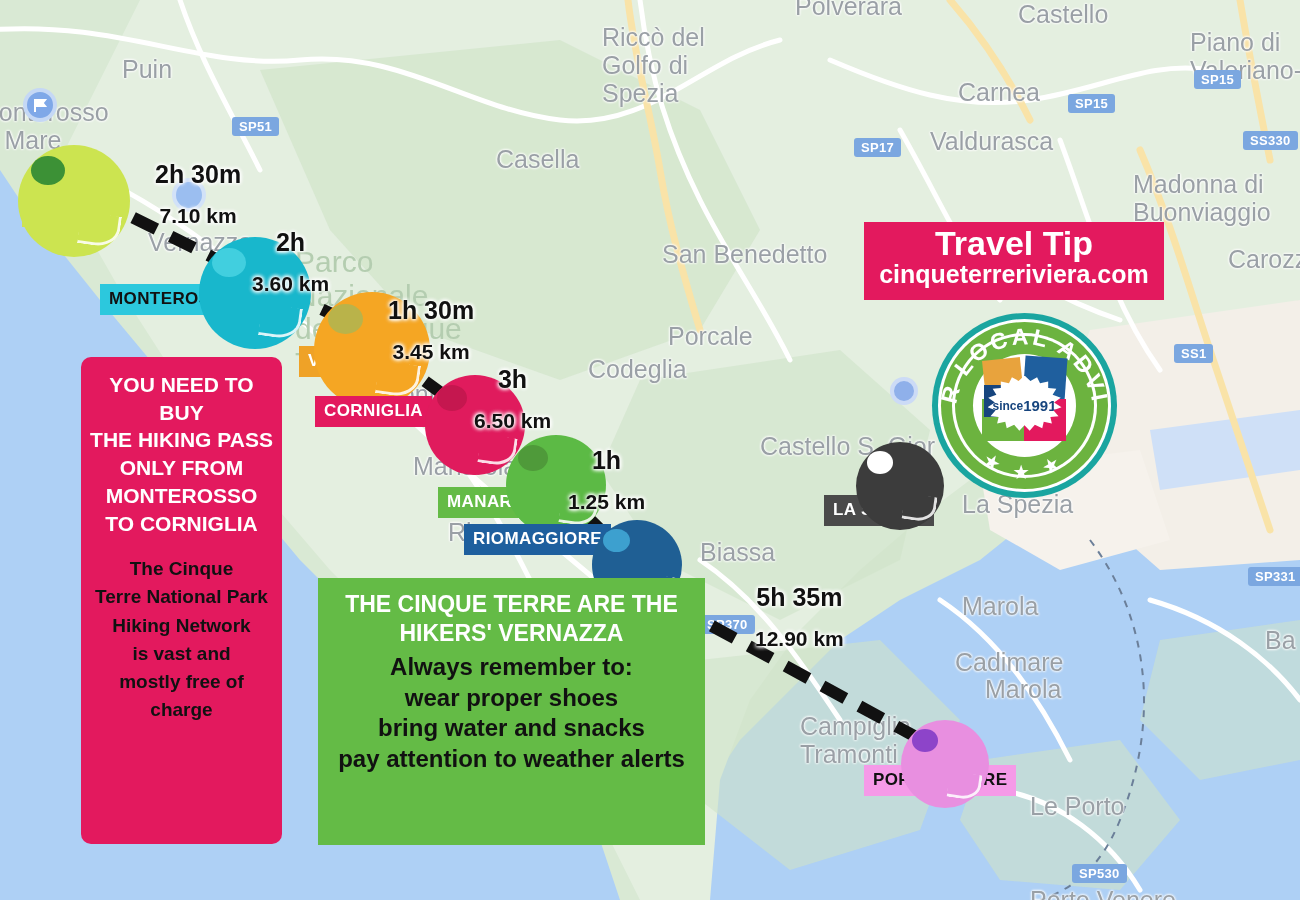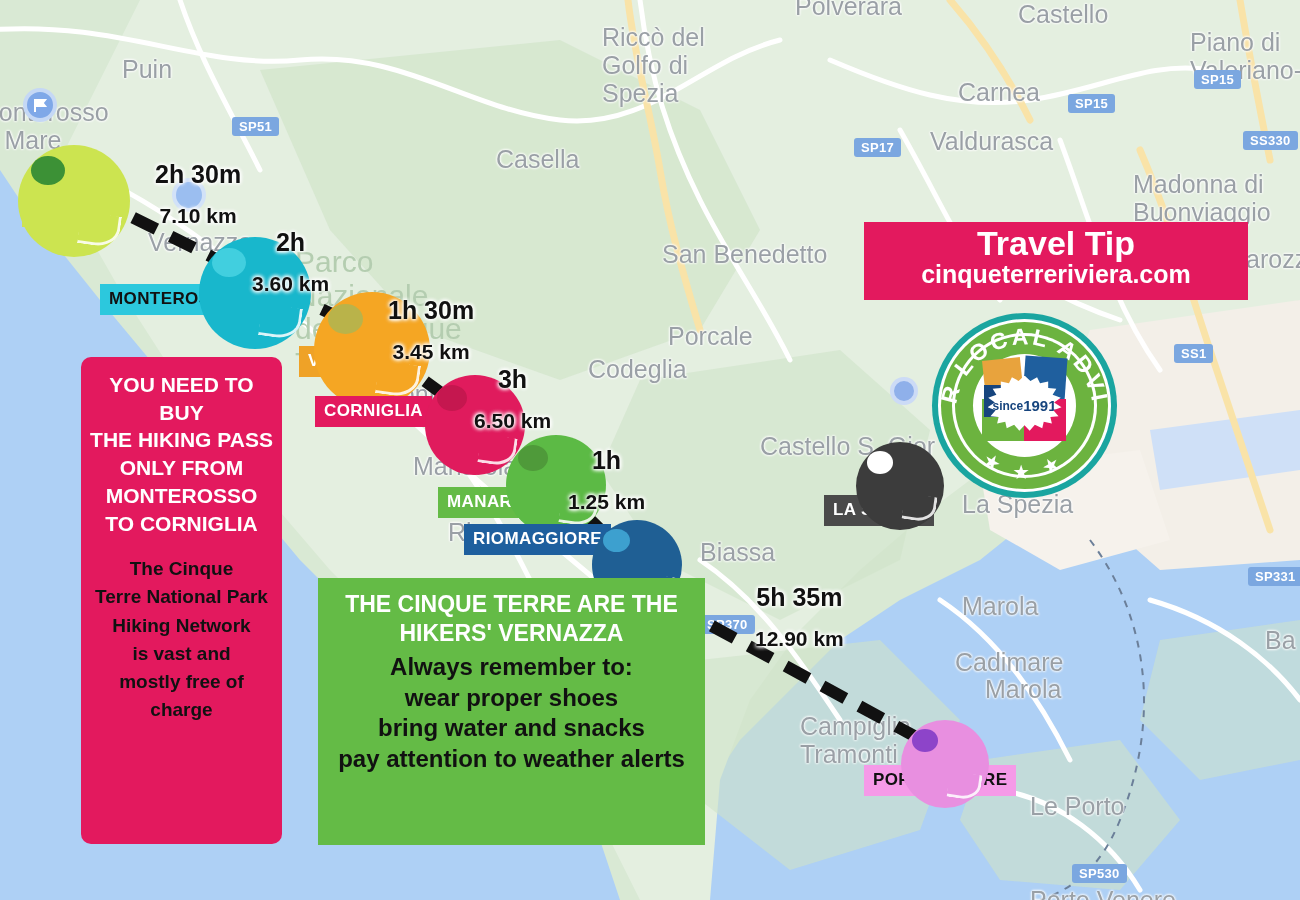--- a/index.html
+++ b/index.html
@@ -49,21 +49,21 @@
   #pass-box{left:81px;top:357px;width:201px;height:487px;background:#e3195e;
             padding:14px 8px 0;text-align:center;border-radius:10px;}
   #pass-box .head{color:#fff;font-weight:800;font-size:21px;line-height:1.32;}
   #pass-box .body{color:#111;font-weight:800;font-size:19px;line-height:1.48;margin-top:18px;}
 
   #hike-box{left:318px;top:578px;width:387px;height:267px;background:#64bb46;
             padding:12px 8px 0;text-align:center;}
   #hike-box .head{color:#fff;font-weight:800;font-size:23px;line-height:1.28;}
   #hike-box .body{color:#111;font-weight:800;font-size:24px;line-height:1.28;margin-top:3px;}
 
-  #tip-box{left:864px;top:222px;width:384px;height:78px;background:#e3195e;text-align:center;
+  #tip-box{left:864px;top:222px;width:300px;height:78px;background:#e3195e;text-align:center;
            padding-top:4px;box-sizing:border-box;}
   #tip-box .t1{color:#fff;font-weight:800;font-size:34px;line-height:1.04;}
   #tip-box .t2{color:#fff;font-weight:800;font-size:25px;line-height:1.1;}
 
   
   #badge{position:absolute;left:932px;top:313px;width:185px;height:185px;}
   #badge .ring{position:absolute;inset:0;border-radius:50%;background:#1aa5a0;}
   #badge .ring2{position:absolute;inset:6px;border-radius:50%;background:#fff;}
   #badge .ring3{position:absolute;inset:9px;border-radius:50%;background:#6cb33f;}
   #badge .ring4{position:absolute;inset:20px;border-radius:50%;background:#fff;}

